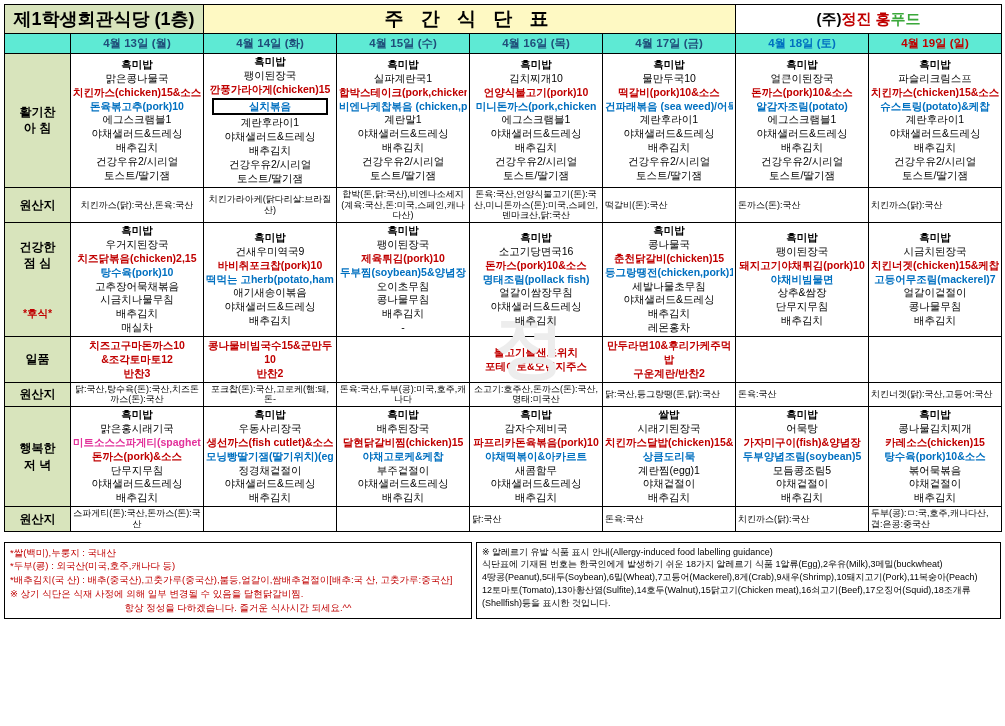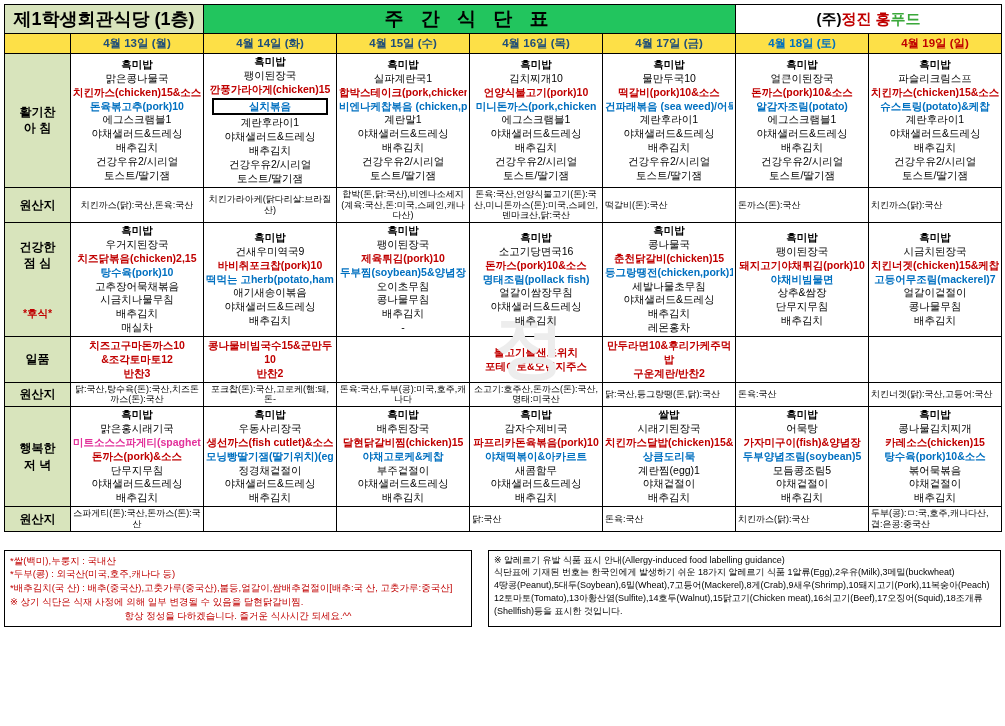--- a/index.html
+++ b/index.html
@@ -1,41 +1,41 @@
 <!DOCTYPE html>
 <html><head>
 <meta charset="utf-8">
 <style>
   html,body{margin:0;padding:0;background:#ffffff;}
   body{font-family:"Liberation Sans","DejaVu Sans",sans-serif;}
   #sheet{width:1005px;height:726px;position:relative;box-sizing:border-box;background:#fff;padding:4px;}
   table.menu{border-collapse:collapse;table-layout:fixed;width:997px;}
   table.menu td{border:1px solid #000;vertical-align:middle;text-align:center;padding:1px 2px;}
   .hdr-title{background:#d8e4bc;font-size:18px;font-weight:bold;height:24px;}
-  .hdr-week{background:#22c55e;font-size:19px;font-weight:bold;letter-spacing:6px;}
+  .hdr-week{background:#fef9c3;font-size:19px;font-weight:bold;letter-spacing:6px;}
   .hdr-logo{background:#ffffff;font-size:15px;font-weight:bold;}
   .logo-red{color:#c00000;}
   .logo-green{color:#3aa83a;}
-  .daycell{background:#fde047;font-weight:bold;font-size:11.5px;height:17px;color:#1f4e79;}
+  .daycell{background:#5eead4;font-weight:bold;font-size:11.5px;height:17px;color:#1f4e79;}
   .daycell.sat{color:#0070c0;}
   .daycell.sun{color:#c00000;}
   .rowlabel{background:#d8e4bc;font-weight:bold;font-size:12px;line-height:1.35;}
   .rowlabel .sub{color:#c00000;font-size:10.5px;font-weight:bold;}
   .menucell{font-size:10.5px;line-height:1.32;padding:3px 2px;}
   .menucell div{white-space:nowrap;overflow:hidden;}
   .origin{font-size:9px;line-height:1.2;text-align:left;padding:2px 3px;}
   .origin.c{text-align:left;}
   .b{font-weight:bold;}
   .red{color:#c00000;}
   .blue{color:#0070c0;}
   .pink{color:#e2309a;}
   .box-sel{border:2px solid #000 !important;}
   .ilpum{font-size:10.5px;line-height:1.35;padding:3px 2px;}
   .watermark{position:absolute;left:495px;top:300px;font-size:70px;color:#ededed;font-weight:bold;z-index:0;pointer-events:none;}
-  .notes{margin-top:18px;display:flex;gap:16px;}
+  .notes{margin-top:10px;display:flex;gap:4px;}
   .note-left{border:1px solid #000;width:468px;box-sizing:border-box;padding:3px 5px;font-size:9.5px;line-height:1.45;color:#c00000;}
   .note-left .center{text-align:center;}
   .note-right{border:1px solid #000;flex:1;box-sizing:border-box;padding:3px 5px;font-size:9px;line-height:1.42;color:#000;}
   .cellwrap{position:relative;z-index:1;}
 </style>
 </head>
 <body>
 
 <div id="sheet">
   <div class="watermark">정</div>

